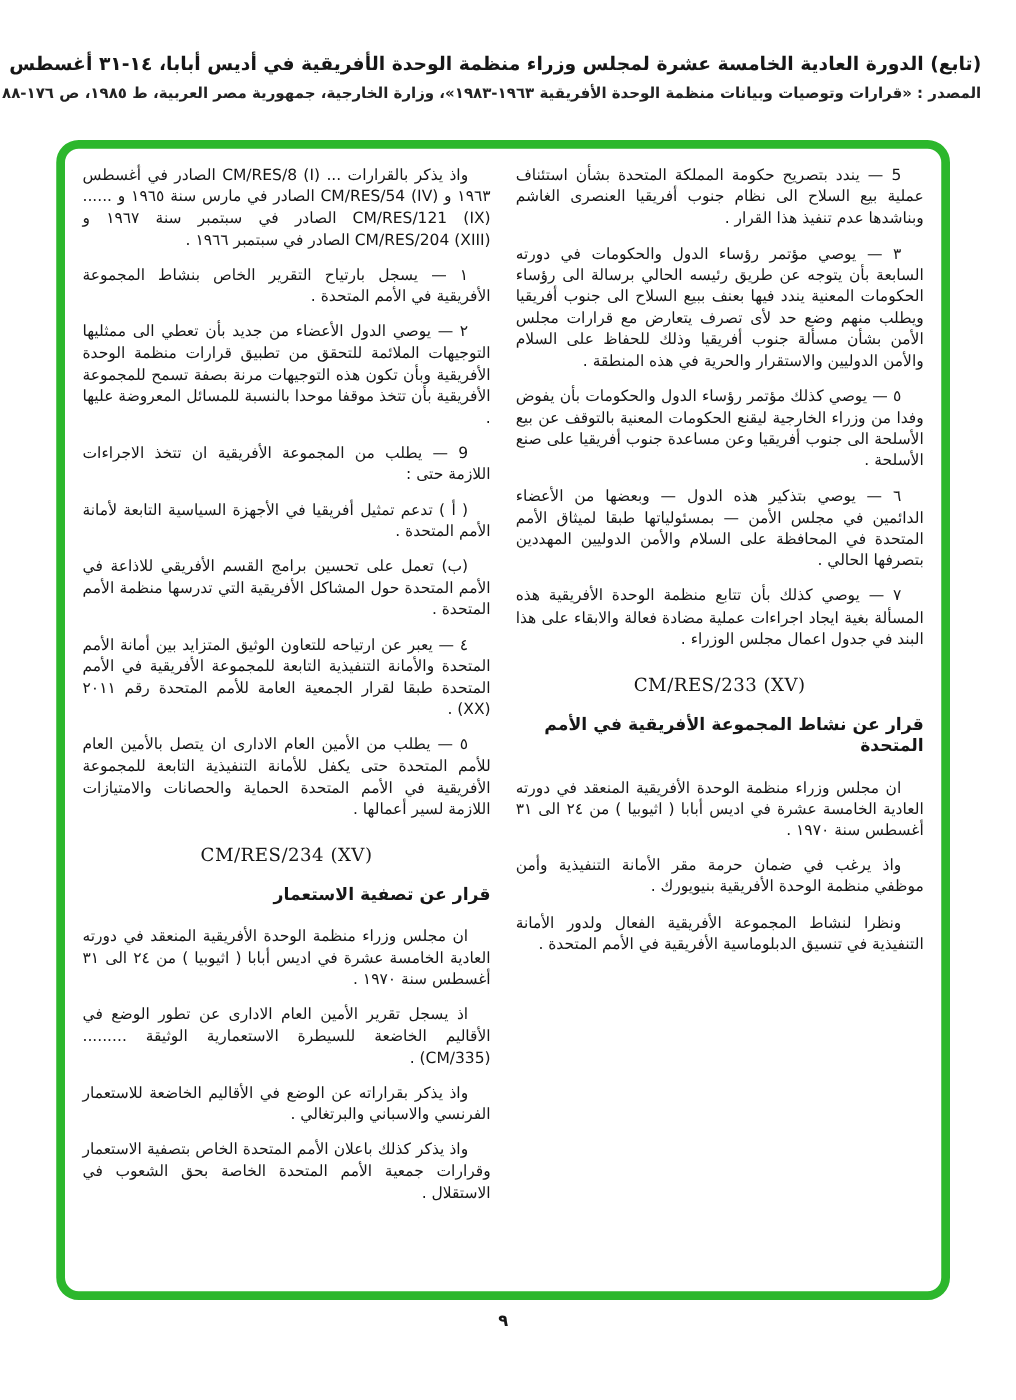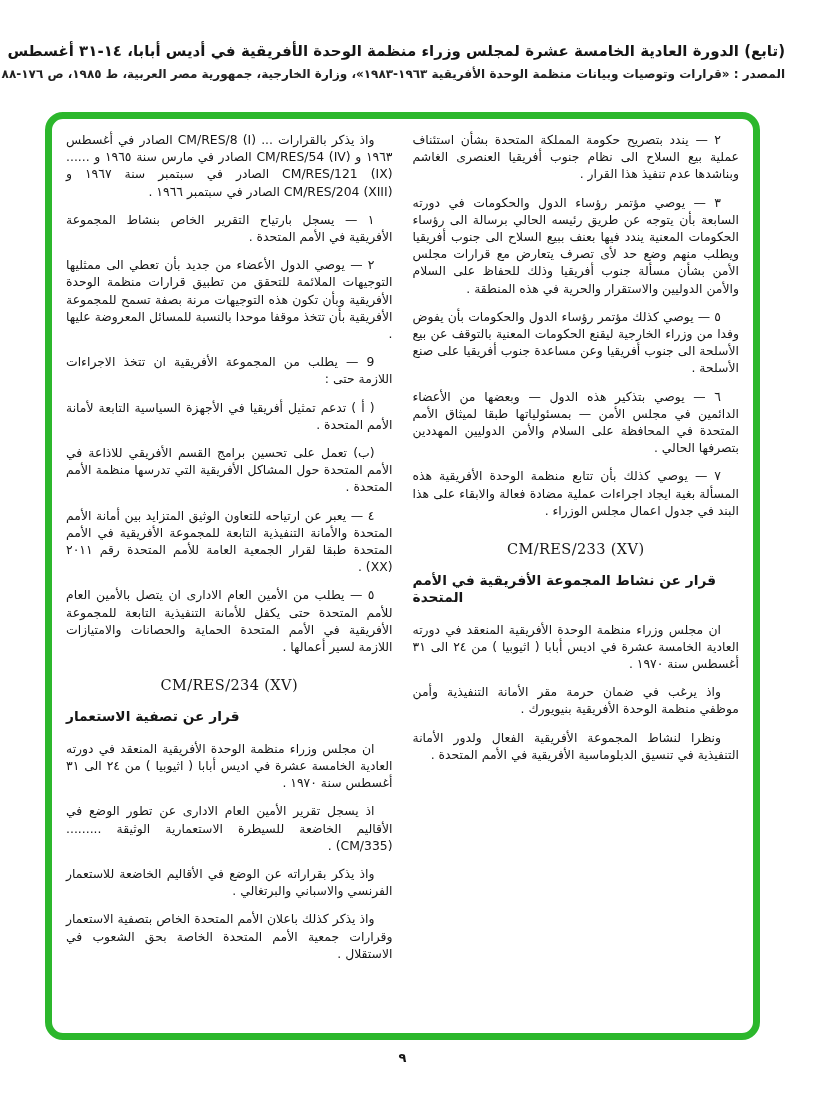--- a/index.html
+++ b/index.html
@@ -72,21 +72,21 @@
     direction: ltr;
     text-align: center;
     font-family: "DejaVu Serif", "Liberation Serif", serif;
     font-size: 14.5px;
     letter-spacing: 0.4px;
     margin: 22px 0 10px 0;
     text-indent: 0;
   }
   .block.title {
     font-weight: bold;
-    text-align: left;
+    text-align: right;
     font-size: 13.8px;
     margin: 14px 0 14px 0;
     text-indent: 0;
   }
   .pagenum {
     position: absolute;
     top: 1050px;
     left: 0;
     width: 805px;
     text-align: center;
@@ -100,21 +100,21 @@
 <div class="page">
 
   <header class="doc-header">
     <div class="h1">(تابع) الدورة العادية الخامسة عشرة لمجلس وزراء منظمة الوحدة الأفريقية في أديس أبابا، ١٤-٣١ أغسطس ١٩٧٠</div>
     <div class="h2">المصدر : «قرارات وتوصيات وبيانات منظمة الوحدة الأفريقية ١٩٦٣-١٩٨٣»، وزارة الخارجية، جمهورية مصر العربية، ط ١٩٨٥، ص ١٧٦-١٨٨</div>
   </header>
 
   <div class="frame" style="border-color: rgb(44, 183, 44);">
     <div class="columns">
       <section class="col col-right">
-          <div class="block para">٢ — يندد بتصريح حكومة المملكة المتحدة بشأن استئناف عملية بيع السلاح الى نظام جنوب أفريقيا العنصرى الغاشم وبناشدها عدم تنفيذ هذا القرار .</div>
+          <div class="block para">5 — يندد بتصريح حكومة المملكة المتحدة بشأن استئناف عملية بيع السلاح الى نظام جنوب أفريقيا العنصرى الغاشم وبناشدها عدم تنفيذ هذا القرار .</div>
           <div class="block para">٣ — يوصي مؤتمر رؤساء الدول والحكومات في دورته السابعة بأن يتوجه عن طريق رئيسه الحالي برسالة الى رؤساء الحكومات المعنية يندد فيها بعنف ببيع السلاح الى جنوب أفريقيا ويطلب منهم وضع حد لأى تصرف يتعارض مع قرارات مجلس الأمن بشأن مسألة جنوب أفريقيا وذلك للحفاظ على السلام والأمن الدوليين والاستقرار والحرية في هذه المنطقة .</div>
           <div class="block para">٥ — يوصي كذلك مؤتمر رؤساء الدول والحكومات بأن يفوض وفدا من وزراء الخارجية ليقنع الحكومات المعنية بالتوقف عن بيع الأسلحة الى جنوب أفريقيا وعن مساعدة جنوب أفريقيا على صنع الأسلحة .</div>
           <div class="block para">٦ — يوصي بتذكير هذه الدول — وبعضها من الأعضاء الدائمين في مجلس الأمن — بمسئولياتها طبقا لميثاق الأمم المتحدة في المحافظة على السلام والأمن الدوليين المهددين بتصرفها الحالي .</div>
           <div class="block para">٧ — يوصي كذلك بأن تتابع منظمة الوحدة الأفريقية هذه المسألة بغية ايجاد اجراءات عملية مضادة فعالة والابقاء على هذا البند في جدول اعمال مجلس الوزراء .</div>
           <div class="block code" dir="ltr">CM/RES/233 (XV)</div>
           <div class="block title">قرار عن نشاط المجموعة الأفريقية في الأمم المتحدة</div>
           <div class="block para">ان مجلس وزراء منظمة الوحدة الأفريقية المنعقد في دورته العادية الخامسة عشرة في اديس أبابا ( اثيوبيا ) من ٢٤ الى ٣١ أغسطس سنة ١٩٧٠ .</div>
           <div class="block para">واذ يرغب في ضمان حرمة مقر الأمانة التنفيذية وأمن موظفي منظمة الوحدة الأفريقية بنيويورك .</div>
           <div class="block para">ونظرا لنشاط المجموعة الأفريقية الفعال ولدور الأمانة التنفيذية في تنسيق الدبلوماسية الأفريقية في الأمم المتحدة .</div>
         </section>

